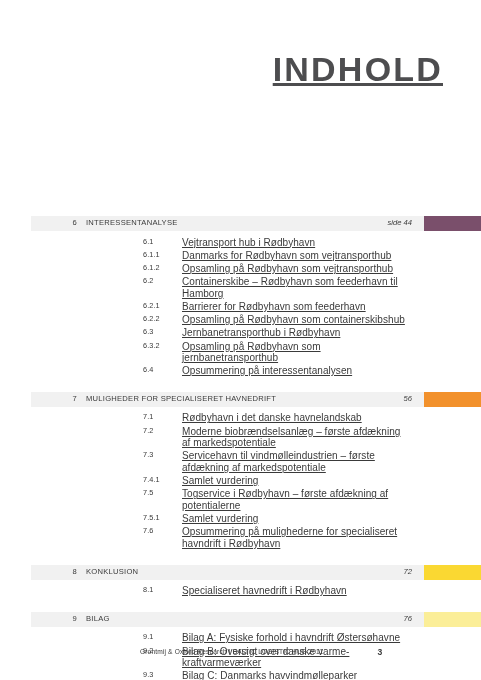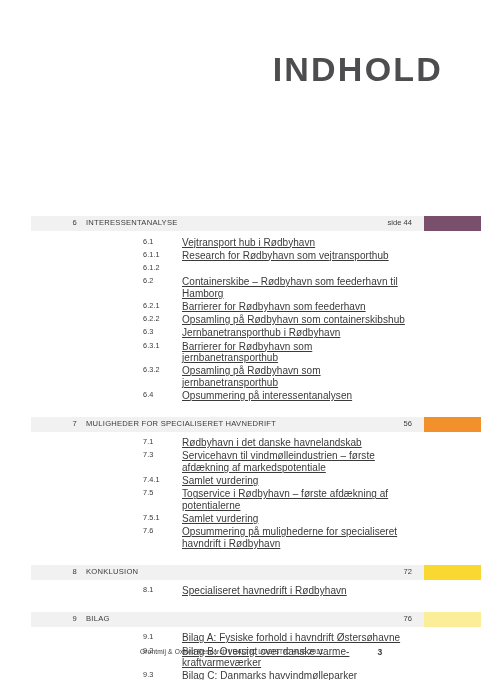--- a/index.html
+++ b/index.html
@@ -20,20 +20,21 @@
   .page-title {
     position: absolute;
     top: 52px;
     right: 38px;
     font-size: 34px;
     font-weight: bold;
     letter-spacing: 2.2px;
     color: #4d4d4f;
     line-height: 1;
     text-align: right;
+    text-decoration: underline;
   }
 
   
   .toc {
     position: absolute;
     top: 216px;
     left: 0;
     width: 481px;
   }
 
@@ -65,20 +66,21 @@
     white-space: nowrap;
   }
   .section-head .sec-page {
     position: absolute;
     left: 300px;
     width: 81px;
     top: 2px;
     text-align: right;
     font-size: 7.6px;
     color: #3a3a3a;
+    font-style: italic;
   }
   .section-head .sec-swatch {
     position: absolute;
     left: 393px;
     top: 0px;
     width: 57px;
     height: 15px;
   }
 
   
@@ -151,44 +153,41 @@
       <span class="sec-page">side 44</span>
       <span class="sec-swatch" style="background: rgb(122, 79, 107);"></span>
     </div>
     <div class="sub-list">
       <div class="sub-item">
         <span class="sub-num">6.1</span>
         <span class="sub-title">Vejtransport hub i Rødbyhavn</span>
       </div>
       <div class="sub-item">
         <span class="sub-num">6.1.1</span>
-        <span class="sub-title">Research for Rødbyhavn som vejtransporthub</span>
+        <span class="sub-title">Danmarks for Rødbyhavn som vejtransporthub</span>
       </div>
       <div class="sub-item">
         <span class="sub-num">6.1.2</span>
+        <span class="sub-title">Opsamling på Rødbyhavn som vejtransporthub</span>
       </div>
       <div class="sub-item">
         <span class="sub-num">6.2</span>
         <span class="sub-title">Containerskibe – Rødbyhavn som feederhavn til Hamborg</span>
       </div>
       <div class="sub-item">
         <span class="sub-num">6.2.1</span>
         <span class="sub-title">Barrierer for Rødbyhavn som feederhavn</span>
       </div>
       <div class="sub-item">
         <span class="sub-num">6.2.2</span>
         <span class="sub-title">Opsamling på Rødbyhavn som containerskibshub</span>
       </div>
       <div class="sub-item">
         <span class="sub-num">6.3</span>
         <span class="sub-title">Jernbanetransporthub i Rødbyhavn</span>
-      </div>
-      <div class="sub-item">
-        <span class="sub-num">6.3.1</span>
-        <span class="sub-title">Barrierer for Rødbyhavn som jernbanetransporthub</span>
       </div>
       <div class="sub-item">
         <span class="sub-num">6.3.2</span>
         <span class="sub-title">Opsamling på Rødbyhavn som jernbanetransporthub</span>
       </div>
       <div class="sub-item">
         <span class="sub-num">6.4</span>
         <span class="sub-title">Opsummering på interessentanalysen</span>
       </div>
     </div>
@@ -198,20 +197,24 @@
       <span class="sec-title">MULIGHEDER FOR SPECIALISERET HAVNEDRIFT</span>
       <span class="sec-page">56</span>
       <span class="sec-swatch" style="background: rgb(242, 145, 44);"></span>
     </div>
     <div class="sub-list">
       <div class="sub-item">
         <span class="sub-num">7.1</span>
         <span class="sub-title">Rødbyhavn i det danske havnelandskab</span>
       </div>
       <div class="sub-item">
+        <span class="sub-num">7.2</span>
+        <span class="sub-title">Moderne biobrændselsanlæg – første afdækning af markedspotentiale</span>
+      </div>
+      <div class="sub-item">
         <span class="sub-num">7.3</span>
         <span class="sub-title">Servicehavn til vindmølleindustrien – første afdækning af markedspotentiale</span>
       </div>
       <div class="sub-item">
         <span class="sub-num">7.4.1</span>
         <span class="sub-title">Samlet vurdering</span>
       </div>
       <div class="sub-item">
         <span class="sub-num">7.5</span>
         <span class="sub-title">Togservice i Rødbyhavn – første afdækning af potentialerne</span>

